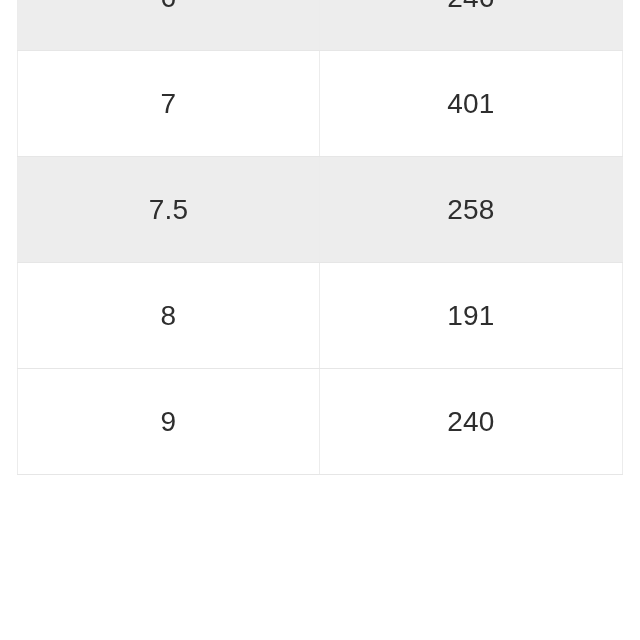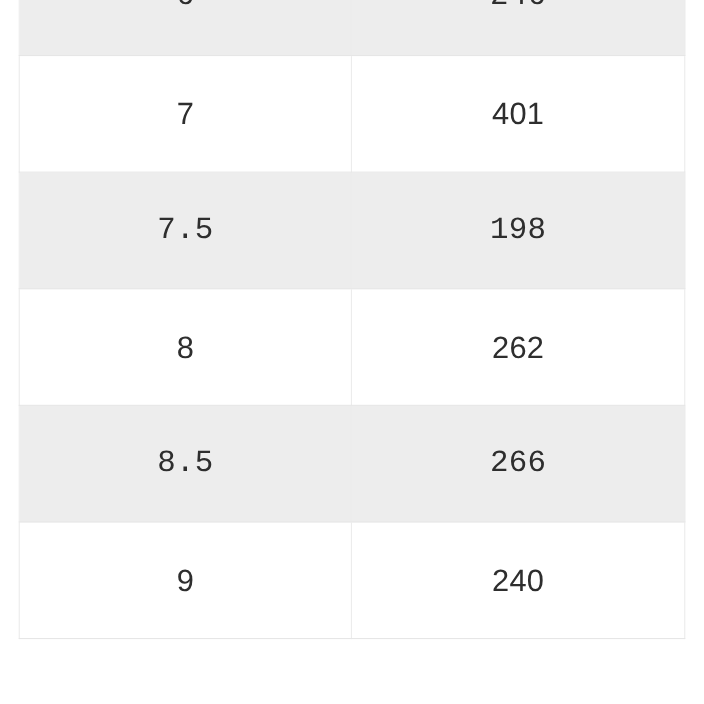--- a/index.html
+++ b/index.html
@@ -56,21 +56,20 @@
     border-top: 1px solid #e6e6e6;
     border-bottom: 1px solid #e6e6e6;
     border-left: 1px solid #ececec;
     border-right: 1px solid #ececec;
     padding: 0 8px;
     font-weight: 400;
   }
 
   table.data-table tr.row-odd td {
     background: #ededed;
-    font-family: Liberation Mono, monospace;
   }
   table.data-table tr.row-even td {
     background: #ffffff;
   }
 </style>
 </head>
 <body>
 
 <div id="viewport">
   <div id="table-scroll">
@@ -87,32 +86,28 @@
           <td>246</td>
         </tr>
 
         <tr class="row-even">
           <td>7</td>
           <td>401</td>
         </tr>
 
         <tr class="row-odd">
           <td>7.5</td>
-          <td>198</td>
+          <td>258</td>
         </tr>
 
         <tr class="row-even">
           <td>8</td>
-          <td>262</td>
+          <td>191</td>
         </tr>
 
-        <tr class="row-odd">
-          <td>8.5</td>
-          <td>266</td>
-        </tr>
 
         <tr class="row-even">
           <td>9</td>
           <td>240</td>
         </tr>
 
       </tbody>
     </table>
 
   </div>

